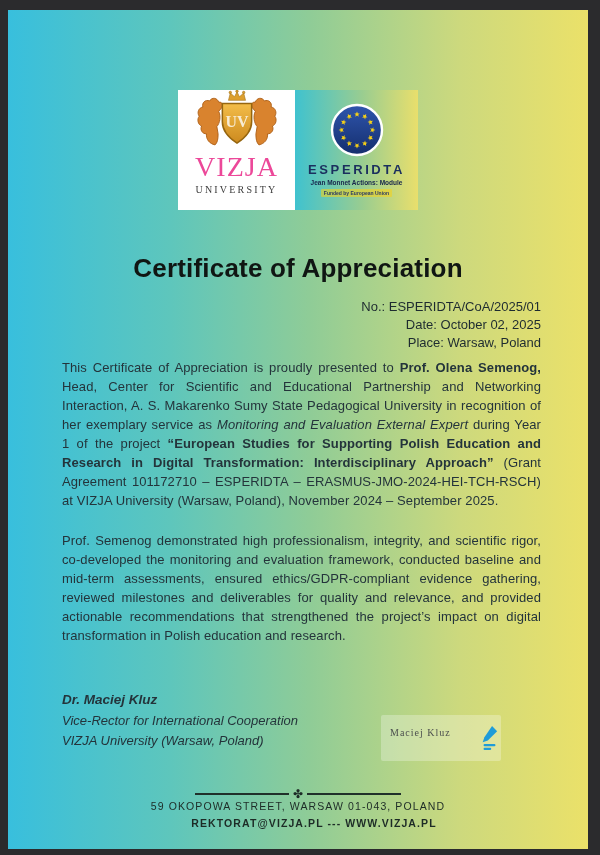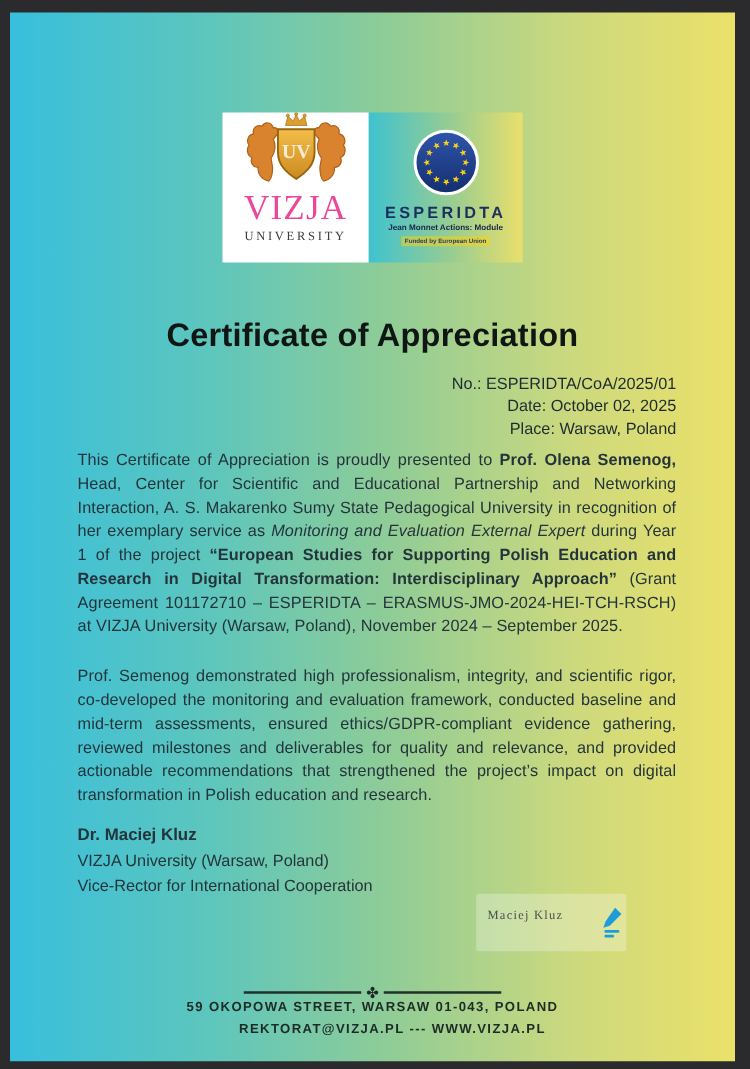--- a/index.html
+++ b/index.html
@@ -21,30 +21,30 @@
   .esp-fund { font-size:5px; font-weight:700; color:#2c3a64; background:rgba(247,209,23,0.55); padding:1px 3px; border-radius:1px; margin-top:3px; }
   
   .title { position:absolute; left:0; top:243px; width:100%; text-align:center; font-size:26px; font-weight:700; color:#101613; letter-spacing:0.2px; }
   .meta { position:absolute; right:47px; top:288px; text-align:right; font-size:13px; line-height:18px; color:#1e2b30; }
   
   .para { position:absolute; left:54px; width:479px; font-size:13px; line-height:19px; text-align:justify; color:#24343b; letter-spacing:0.1px; }
   .p1 { top:348px; }
   .p2 { top:521px; }
   .gratitude { top:648px; text-align:left; }
   
-  .sig { position:absolute; left:54px; top:648px; font-size:13px; line-height:20.5px; color:#24343b; }
+  .sig { position:absolute; left:54px; top:680px; font-size:13px; line-height:20.5px; color:#24343b;font-style:italic; }
   .sig-name { font-weight:700; font-size:13.5px; }
   .stamp { position:absolute; left:373px; top:705px; width:120px; height:46px; background:rgba(255,255,255,0.28); border-radius:2px; }
   .stamp-name { position:absolute; left:9px; top:12px; font-family:Liberation Serif, serif; font-size:10px; color:#4c4f4e; letter-spacing:1px; }
   .stamp-pen { position:absolute; right:3px; top:9px; width:17px; height:28px; }
   
   .divider { position:absolute; left:0; top:778px; width:100%; display:flex; align-items:center; justify-content:center; }
   .divider .line { width:94px; height:1.6px; background:#20302a; }
   .divider .orn { font-size:12px; color:#1c2a26; line-height:12px; padding:0 4px; }
-  .addr { position:absolute; left:0; top:790px; width:100%; text-align:center; font-size:10.5px; font-weight:700; letter-spacing:1.1px; color:#1d2b26; }
+  .addr { position:absolute; left:0; top:790px; width:100%; text-align:center; font-size:10.5px; font-weight:400; letter-spacing:1.1px; color:#1d2b26; }
   .contacts { position:absolute; left:0; top:807px; width:100%; text-align:center; font-size:10.5px; font-weight:700; letter-spacing:1.1px; color:#1d2b26;padding-left:32px; }
 </style>
 </head>
 <body>
 
 <div class="stage">
   <div class="cert">
 
     <div class="logos">
       <div class="logo-vizja">
@@ -107,22 +107,22 @@
       <div>No.: ESPERIDTA/CoA/2025/01</div>
       <div>Date: October 02, 2025</div>
       <div>Place: Warsaw, Poland</div>
     </div>
 
     <p class="para p1"><span>This Certificate of Appreciation is proudly presented to </span><span style="font-weight: 700;">Prof. Olena Semenog,</span><span> Head, Center for Scientific and Educational Partnership and Networking Interaction, A. S. Makarenko Sumy State Pedagogical University in recognition of her exemplary service as </span><span style="font-style: italic;">Monitoring and Evaluation External Expert</span><span> during Year 1 of the project </span><span style="font-weight: 700;">“European Studies for Supporting Polish Education and Research in Digital Transformation: Interdisciplinary Approach”</span><span> (Grant Agreement 101172710 – ESPERIDTA – ERASMUS-JMO-2024-HEI-TCH-RSCH) at VIZJA University (Warsaw, Poland), November 2024 – September 2025.</span></p>
     <p class="para p2">Prof. Semenog demonstrated high professionalism, integrity, and scientific rigor, co-developed the monitoring and evaluation framework, conducted baseline and mid-term assessments, ensured ethics/GDPR-compliant evidence gathering, reviewed milestones and deliverables for quality and relevance, and provided actionable recommendations that strengthened the project’s impact on digital transformation in Polish education and research.</p>
 
     <div class="sig">
       <div class="sig-name">Dr. Maciej Kluz</div>
+      <div>Vice-Rector for International Cooperation</div>
       <div>VIZJA University (Warsaw, Poland)</div>
-      <div>Vice-Rector for International Cooperation</div>
     </div>
 
     <div class="stamp">
       <span class="stamp-name">Maciej Kluz</span>
       <svg class="stamp-pen" viewBox="0 0 20 30">
         <g fill="#1f9cd8">
           <path d="M13,1 L19,7 L8,18 L2,20 L4,14 Z"></path>
           <rect x="3" y="22" width="14" height="2.6" rx="1.2"></rect>
           <rect x="3" y="26.5" width="9" height="2.6" rx="1.2"></rect>
         </g>

